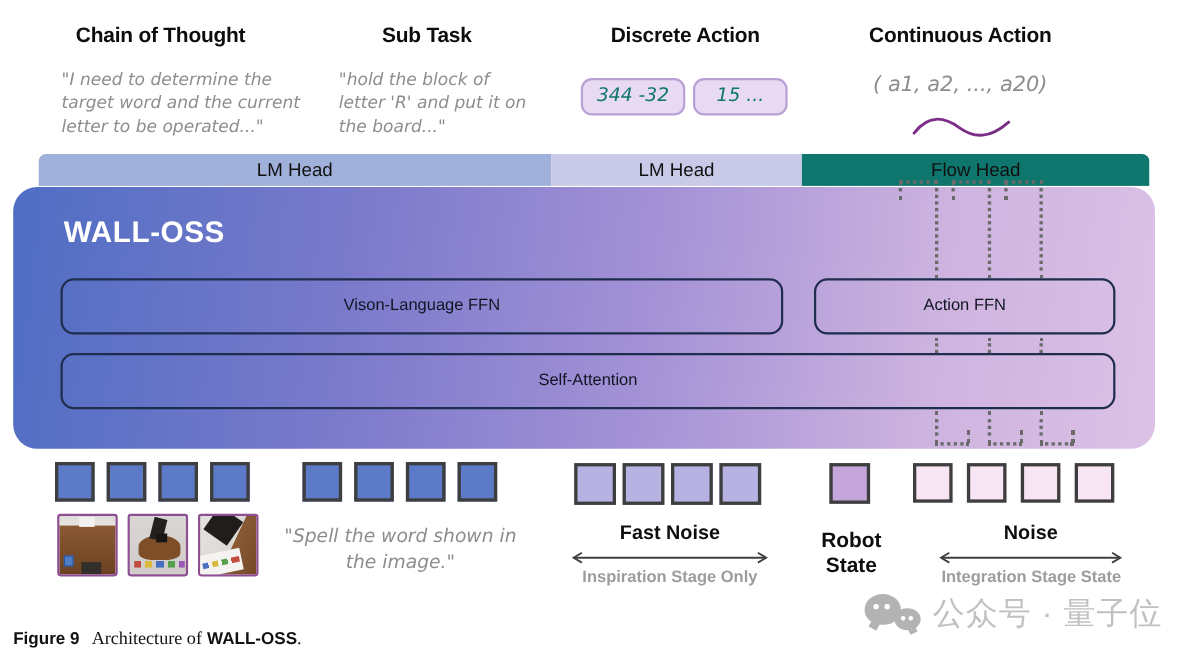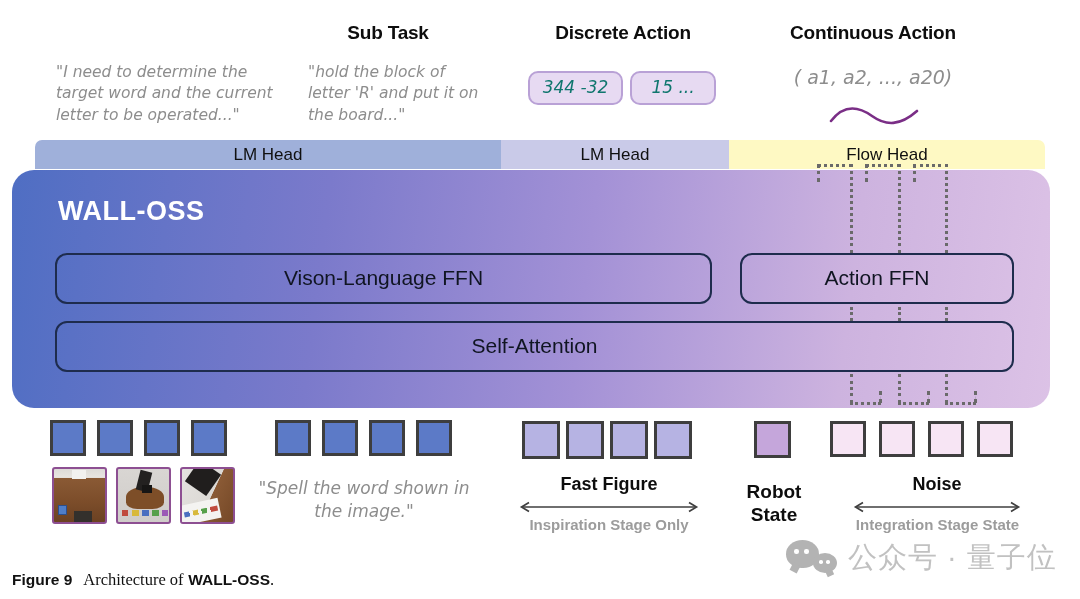--- a/index.html
+++ b/index.html
@@ -23,29 +23,29 @@
   #pill-2 { left:630px; width:86px; }
 
   #vec { left:775px; top:64px; width:196px; text-align:center; font-size:19px; }
   #wave { position:absolute; left:828px; top:102px; }
 
   
   #heads { position:absolute; left:35px; top:140px; width:1010px; height:29px; display:flex; border-radius:7px 7px 0 0; overflow:hidden; }
   .head-seg { height:29px; text-align:center; line-height:29px; font-size:17px; font-weight:500; color:#101010; }
   #head-1 { width:466px; background:#9fb0da; }
   #head-2 { width:228px; background:#c9cae8; }
-  #head-3 { width:316px; background:#fef9c3; }
+  #head-3 { width:316px; background:#0f766e; }
 
   
   #model-box { position:absolute; left:12px; top:170px; width:1038px; height:238px; border-radius:22px;
                background:linear-gradient(97deg,#4f6ec3 0%,#7b7acb 30%,#a391d6 55%,#cdb3df 80%,#dcc2e6 100%); }
   #model-name { position:absolute; left:58px; top:196px; font-size:27px; font-weight:700; color:#ffffff; letter-spacing:0.5px; }
 
   .ffn { position:absolute; height:51px; border:2.5px solid #1e2c4d; border-radius:12px; background:transparent;
-         text-align:center; line-height:46px; font-size:21px; font-weight:500; color:#101522; }
+         text-align:center; line-height:46px; font-size:15px; font-weight:500; color:#101522; }
   #vl-ffn     { left:55px;  top:253px; width:657px; }
   #action-ffn { left:740px; top:253px; width:274px; }
   #self-attn  { left:55px;  top:321px; width:959px; }
 
   
   .dot-h { position:absolute; border-top:3px dotted #6a6a6a; height:0; }
   .dot-v { position:absolute; border-left:3px dotted #6a6a6a; width:0; }
 
   
   .tok-row { position:absolute; display:flex; }
@@ -111,20 +111,21 @@
   #caption .cap-label { font-weight:700; font-size:15.5px; font-family:"Liberation Sans", sans-serif; margin-right:11px; }
   #caption .cap-body { font-family:"Liberation Serif", serif; }
   #caption .cap-model { font-weight:700; font-size:15.5px; font-family:"Liberation Sans", sans-serif; }
   #caption .cap-period { font-family:"Liberation Serif", serif; }
 </style>
 </head>
 <body>
 
 <div id="canvas">
 
+  <div class="col-title" id="t-cot">Chain of Thought</div>
   <div class="col-title" id="t-sub">Sub Task</div>
   <div class="col-title" id="t-cont">Continuous Action</div>
   <div class="col-title" id="t-disc">Discrete Action</div>
 
   <div class="quote" id="q-cot">"I need to determine the target word and the current letter to be operated..."</div>
   <div class="quote" id="q-sub">"hold the block of letter 'R' and put it on the board..."</div>
   <div class="pill" id="pill-1">344 -32</div>
   <div class="pill" id="pill-2">15 ...</div>
   <div class="quote" id="vec">( a1, a2, ..., a20)</div>
   <svg id="wave" width="92" height="26" viewBox="0 0 92 26">
@@ -212,21 +213,21 @@
     </div>
     <div class="photo" id="ph3">
       <span class="tray"></span>
         <span class="arm"></span>
         <span class="blocks"></span>
     </div>
   </div>
 
   <div class="quote" id="spell-quote">"Spell the word shown in the image."</div>
 
-  <div class="blabel" id="lbl-fast">Fast Figure</div>
+  <div class="blabel" id="lbl-fast">Fast Noise</div>
   <svg class="dbl-arrow" id="arr-fast" width="182" height="12" viewBox="0 0 182 12">
     <path d="M4 6 H178" stroke="#3f3f3f" stroke-width="1.7"></path>
     <path d="M11 1.5 L3.5 6 L11 10.5" fill="none" stroke="#3f3f3f" stroke-width="1.7"></path>
     <path d="M171 1.5 L178.5 6 L171 10.5" fill="none" stroke="#3f3f3f" stroke-width="1.7"></path>
   </svg>
   <div class="stage" id="stage-fast">Inspiration Stage Only</div>
 
   <div class="blabel" id="lbl-robot">Robot State</div>
 
   <div class="blabel" id="lbl-noise">Noise</div>

